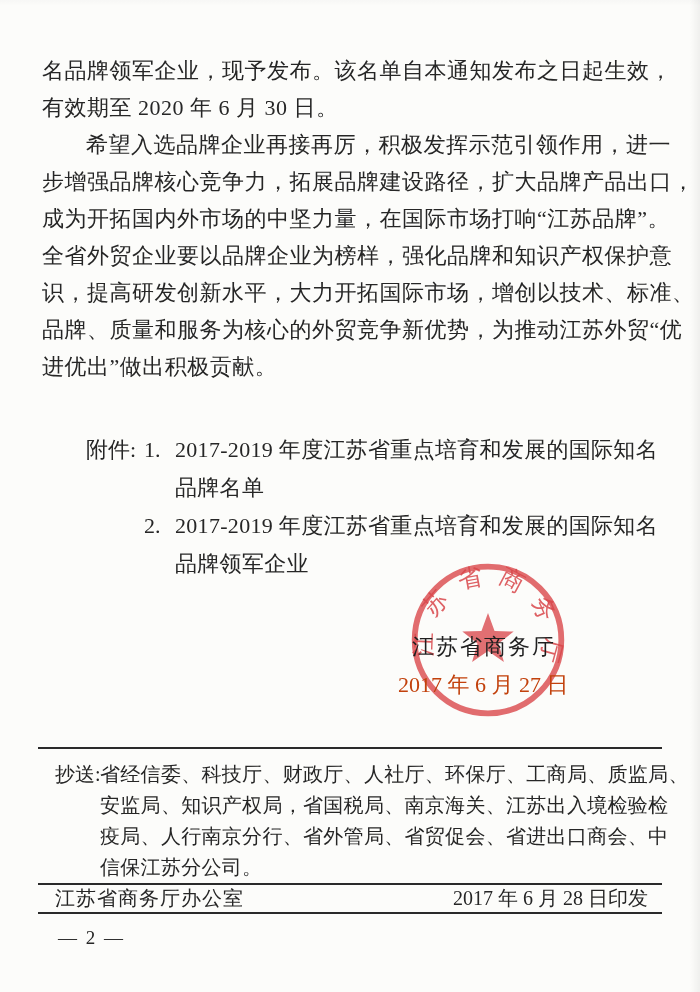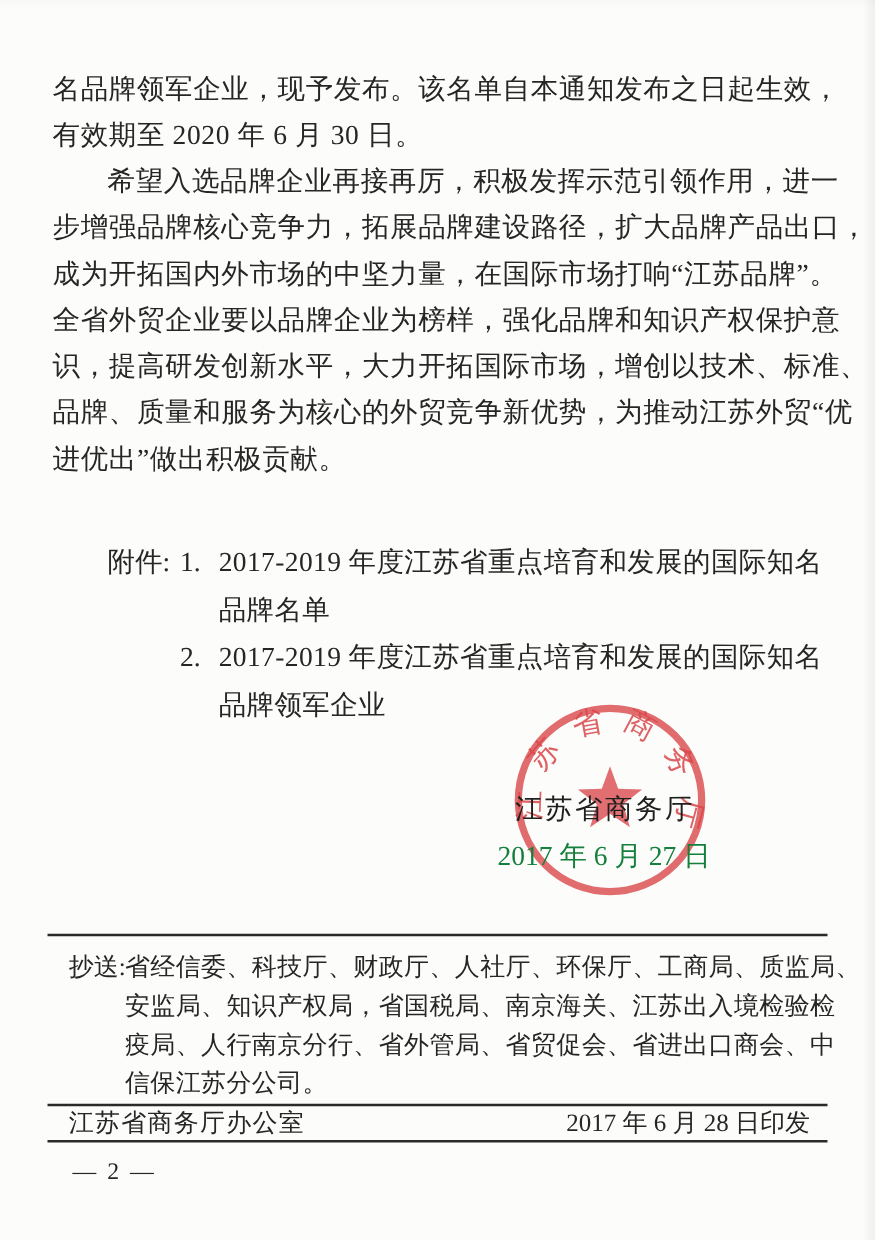--- a/index.html
+++ b/index.html
@@ -29,21 +29,21 @@
   .att-label,.att-num{font-size:22px;line-height:38px;}
   .att-line{font-size:22px;line-height:38px;white-space:pre;letter-spacing:0.3px;}
 
   .seal{position:absolute;left:406px;top:558px;width:164px;height:164px;z-index:1;}
   .sig-org{
     position:absolute;left:412px;top:631px;z-index:2;
     font-size:22px;line-height:32px;letter-spacing:2px;white-space:pre;color:#1f1f1f;
   }
   .sig-date{
     position:absolute;left:398px;top:669px;z-index:2;
-    font-size:22px;line-height:32px;white-space:pre;color:#15803d;
+    font-size:22px;line-height:32px;white-space:pre;color:#c2410c;
   }
 
   .rule{position:absolute;left:38px;width:624px;height:2px;background:#2a2a2a;}
   .rule-1{top:747px;}
   .rule-2{top:883px;}
   .rule-3{top:912px;}
 
   .cc-label{position:absolute;left:55px;top:759px;font-size:20px;line-height:31px;white-space:pre;}
   .cc-content{position:absolute;left:100px;top:759px;width:562px;}
   .ccline{height:31px;line-height:31px;font-size:20px;white-space:pre;letter-spacing:0.3px;}

